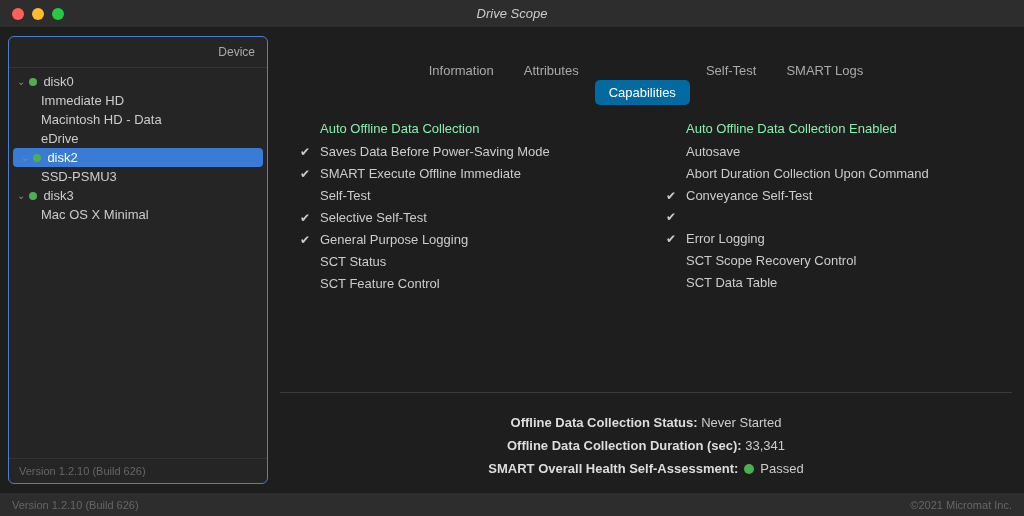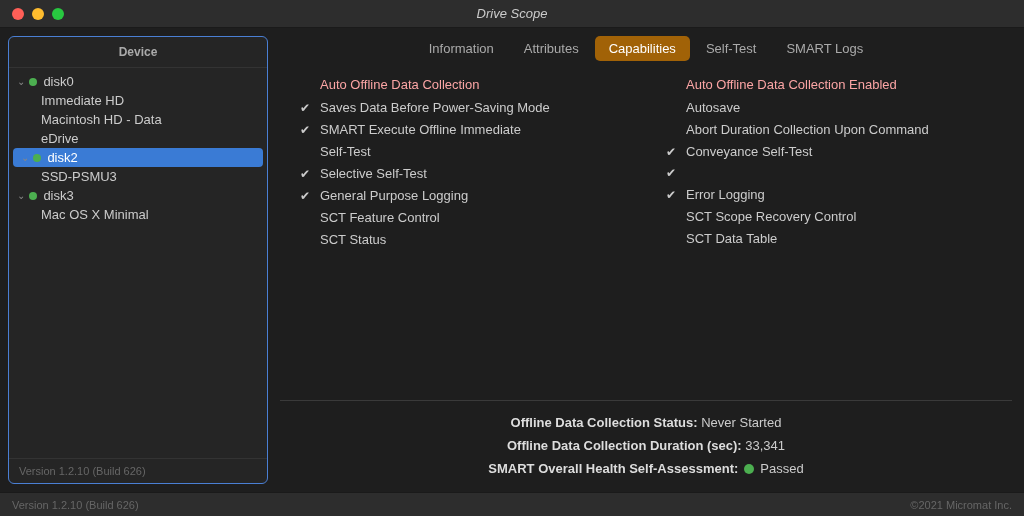--- a/index.html
+++ b/index.html
@@ -62,23 +62,23 @@
       border-radius: 6px;
       margin: 8px 0 8px 8px;
       display: flex;
       flex-direction: column;
       overflow: hidden;
     }
     .sidebar-header {
       padding: 8px 12px;
       color: #aaaaaa;
       font-size: 12px;
-      font-weight: 700;
+      font-weight: 400;
       border-bottom: 1px solid #333;
-      text-align: center;
+      text-align: right;
     }
     .sidebar-tree {
       flex: 1;
       overflow-y: auto;
       padding: 4px 0;
     }
     .tree-item {
       display: flex;
       align-items: center;
       padding: 2px 8px;
@@ -141,22 +141,23 @@
     .tab {
       padding: 5px 14px;
       border-radius: 5px;
       font-size: 13px;
       color: #aaaaaa;
       cursor: pointer;
       background: transparent;
       border: none;
     }
     .tab.active {
-      background: #a16207;
+      background: #0369a1;
       color: #ffffff;
+      margin-top: 44px;
     }
 
     
     .capabilities-content {
       flex: 1;
       display: flex;
       flex-direction: column;
       overflow: hidden;
     }
 
@@ -180,30 +181,30 @@
       color: #aaaaaa;
       margin-right: 6px;
       font-size: 12px;
       width: 14px;
       flex-shrink: 0;
     }
     .cap-item .check.visible {
       color: #cccccc;
     }
     .cap-item.header-item {
-      color: #fca5a5;
+      color: #86efac;
       font-size: 13px;
       margin-bottom: 8px;
       align-items: center;
     }
 
     
     .summary-section {
       border-top: 1px solid #3a3a3a;
-      padding-top: 14px;
+      padding-top: 22px;
       margin-top: 8px;
       text-align: center;
     }
     .summary-row {
       font-size: 13px;
       color: #cccccc;
       margin-bottom: 8px;
     }
     .summary-row .bold {
       font-weight: 600;
@@ -337,25 +338,25 @@
           <div class="cap-item">
             <span class="check visible">✔</span>
             <span>Selective Self-Test</span>
           </div>
           <div class="cap-item">
             <span class="check visible">✔</span>
             <span>General Purpose Logging</span>
           </div>
           <div class="cap-item">
             <span class="check">&nbsp;</span>
+            <span>SCT Status</span>
+          </div>
+          <div class="cap-item">
+            <span class="check">&nbsp;</span>
             <span>SCT Feature Control</span>
-          </div>
-          <div class="cap-item">
-            <span class="check">&nbsp;</span>
-            <span>SCT Status</span>
           </div>
         </div>
 
         <div class="cap-col">
           <div class="cap-item header-item">
             <span class="check">&nbsp;</span>
             <span>Auto Offline Data Collection Enabled</span>
           </div>
           <div class="cap-item">
             <span class="check">&nbsp;</span>

